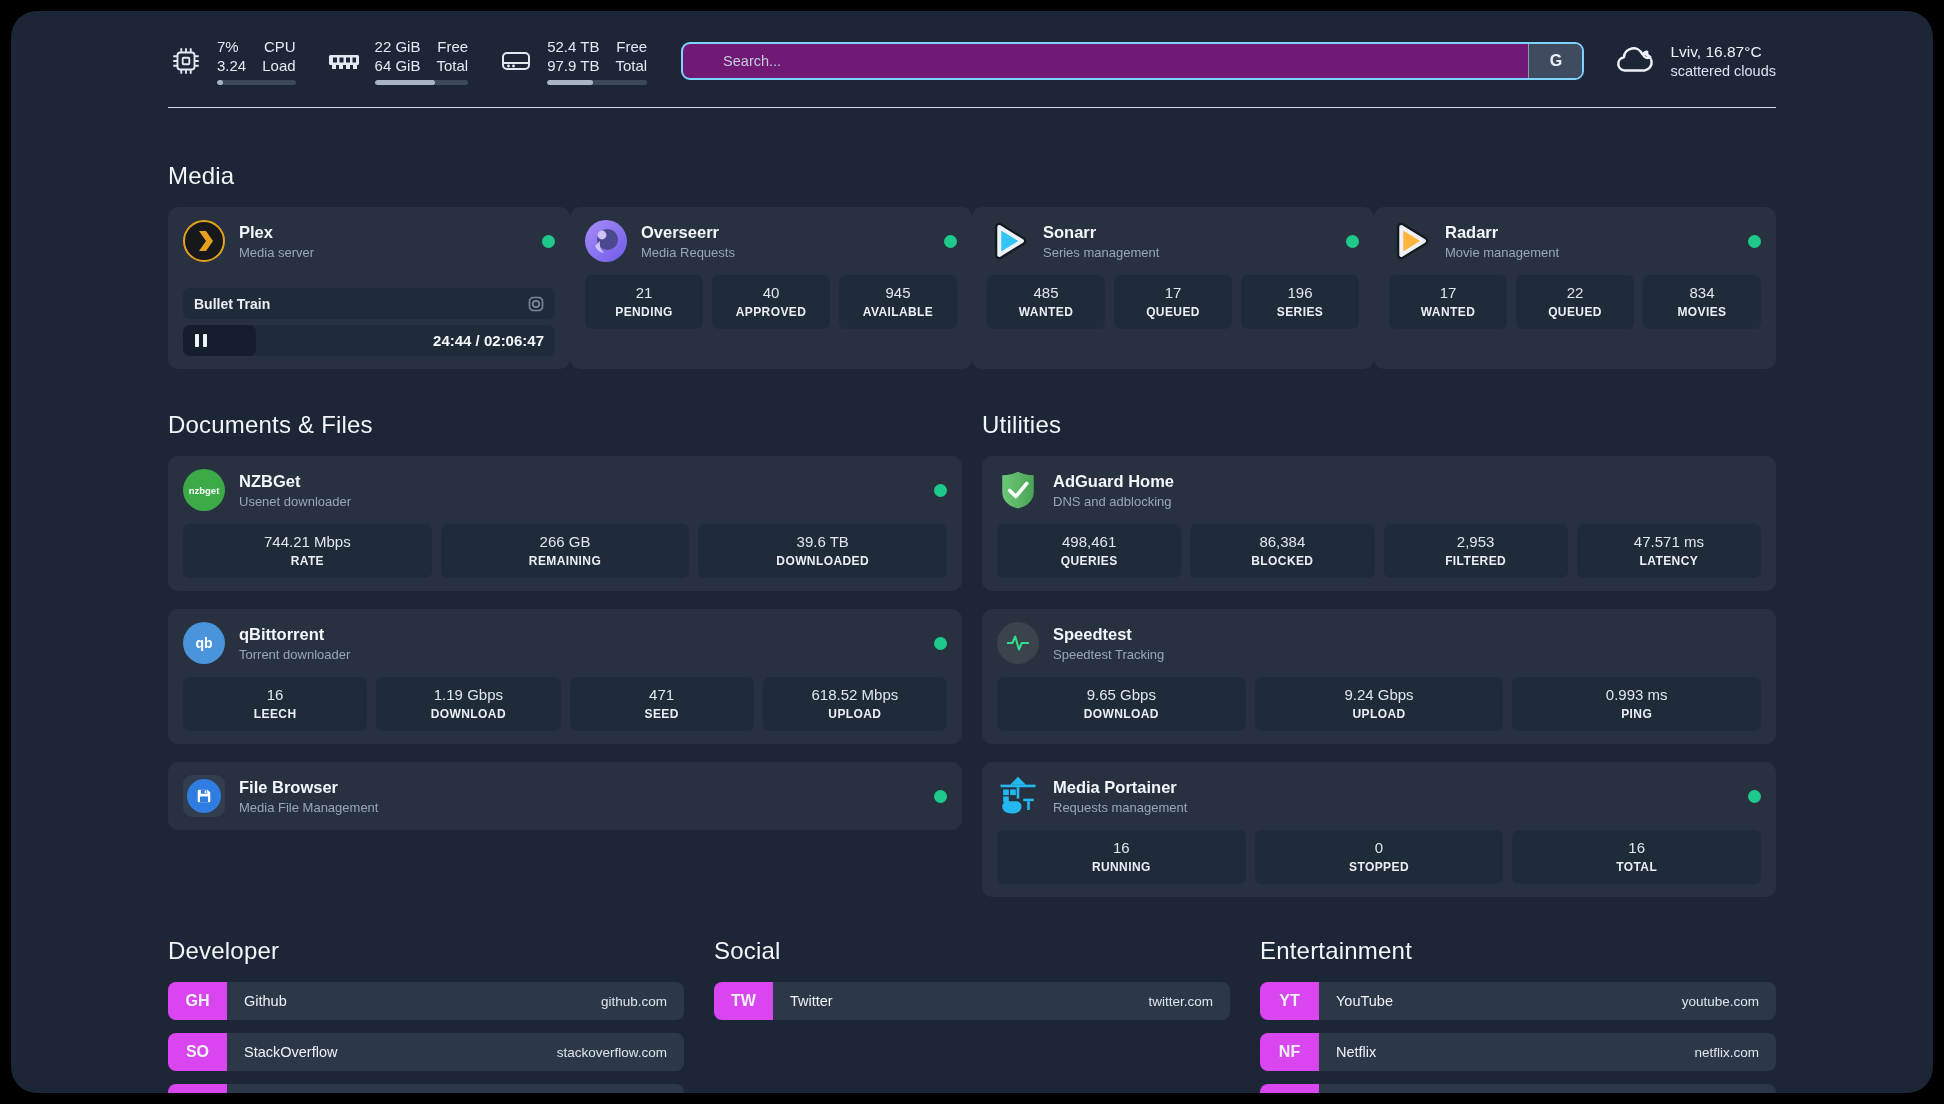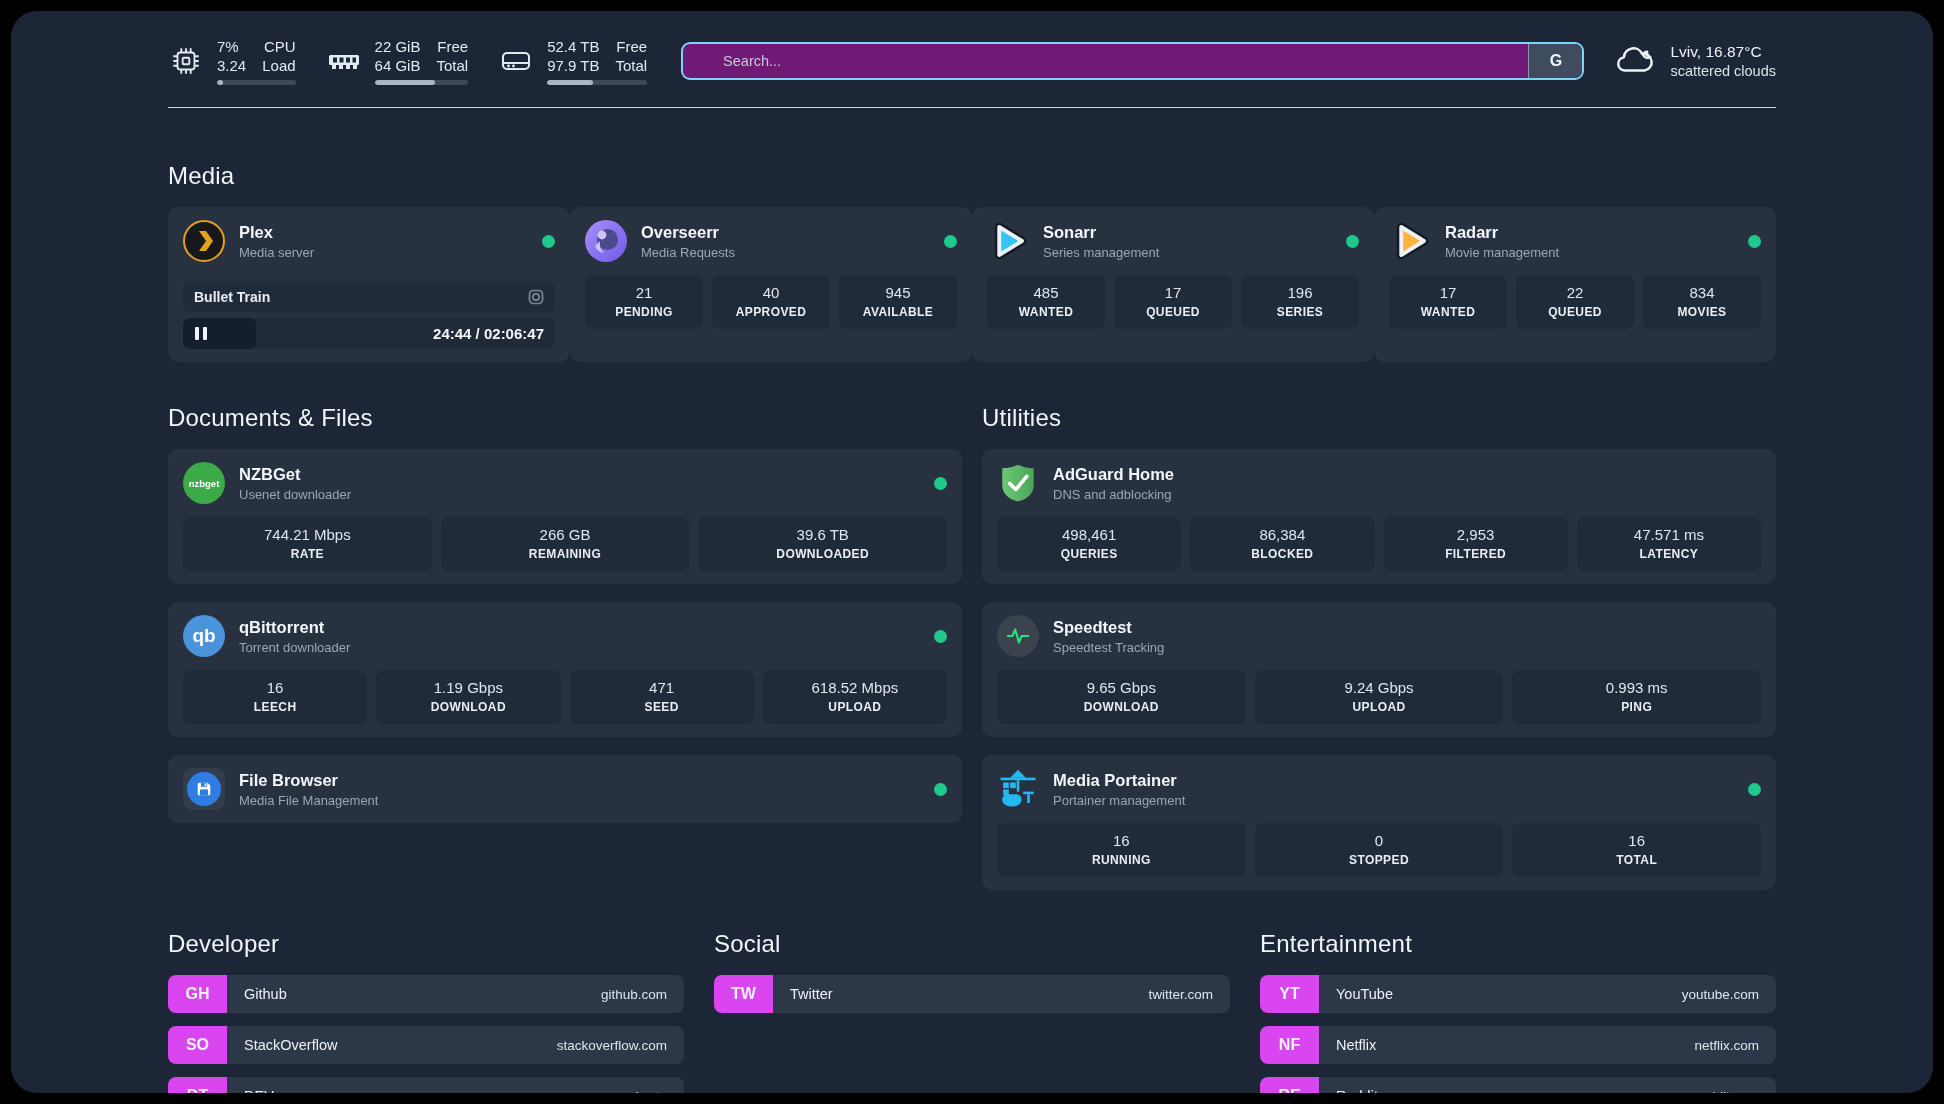--- a/index.html
+++ b/index.html
@@ -47,21 +47,21 @@
   .app-title { font-size:16.5px; font-weight:600; color:#f3f6fa; }
   .app-sub { font-size:13px; color:#9aa6b7; margin-top:3px; }
   .status-dot { margin-left:auto; width:13px; height:13px; border-radius:50%; background:#1fc98b; flex:none; }
 
   .tiles { display:flex; gap:9px; margin-top:13px; }
   .tile { flex:1; background:#202b3a; border-radius:7px; padding:9px 4px 10px; text-align:center; }
   .tile-value { font-size:15px; color:#dfe6ee; }
   .tile-label { font-size:12px; font-weight:700; color:#eaeff5; margin-top:4px; letter-spacing:.4px; }
 
   
-  .player { margin-top:19px; }
+  .player { margin-top:26px; }
   .player-track { height:31px; background:#202b3a; border-radius:7px; display:flex; align-items:center; padding:0 11px; }
   .player-track-name { font-size:14px; font-weight:600; color:#e9eef4; }
   .player-session { margin-left:auto; display:flex; }
   .player-bar { position:relative; margin-top:6px; height:31px; background:#202b3a; border-radius:7px; display:flex; align-items:center; overflow:hidden; }
   .player-progress { position:absolute; left:0; top:0; bottom:0; background:#151e2c; border-radius:7px; }
   .pause-btn { position:relative; display:flex; gap:4px; margin-left:12px; cursor:pointer; }
   .pause-btn i { display:block; width:4px; height:13px; background:#f0f3f7; border-radius:1px; }
   .player-time { position:relative; margin-left:auto; padding-right:11px; font-size:15px; font-weight:600; color:#f3f6fa; }
 
   
@@ -69,21 +69,21 @@
   .link-row { display:flex; height:38px; border-radius:8px; overflow:hidden; margin-bottom:13px; cursor:pointer; }
   .link-tag { width:59px; flex:none; background:#d946ef; display:flex; align-items:center; justify-content:center; font-size:16px; font-weight:700; color:#eef2f7;text-align:right; }
   .link-pill { flex:1; background:#2c3848; display:flex; align-items:center; padding:0 17px; }
   .link-name { font-size:14.5px; color:#eef2f7; }
   .link-url { margin-left:auto; font-size:13.5px; color:#dde4ec; }
 
   
   .circle-icon { width:42px; height:42px; border-radius:50%; display:flex; align-items:center; justify-content:center; }
   .plex-circle { background:#17181b; border:2.5px solid #e6a11c; }
   .nzb-circle { background:#3cab47; color:#fff; font-size:9.5px; font-weight:700; }
-  .qb-circle { background:#4a94dc; color:#fff; font-size:19px; font-weight:700; }
+  .qb-circle { background:#4a94dc; color:#fff; font-size:14px; font-weight:700; }
   .st-circle { background:#3b434c; }
   .fb-tile { width:42px; height:42px; border-radius:9px; background:#323d4d; display:flex; align-items:center; justify-content:center; }
   .fb-circle { width:34px; height:34px; border-radius:50%; background:#2f7de1; display:flex; align-items:center; justify-content:center; }
 </style>
 </head>
 <body>
 
 <div class="panel">
 
   <div class="header">
@@ -494,21 +494,21 @@
                 <rect x="7" y="16.5" width="6.5" height="6.5"></rect>
                   <rect x="15" y="16.5" width="6.5" height="6.5"></rect>
                   <rect x="7" y="24.5" width="6.5" height="6.5"></rect>
                 <path d="M17 44c-7 0-11-3.4-11-8 0-3.6 2.6-6 6.3-6h9.4c3.7 0 6.3 2.4 6.3 6 0 4.6-4 8-11 8z"></path>
                 <rect x="30" y="27" width="12" height="3"></rect>
                   <rect x="34.5" y="30" width="3" height="10"></rect>
               </svg>
             </span>
             <div class="app-text">
               <div class="app-title">Media Portainer</div>
-              <div class="app-sub">Portainer management</div>
+              <div class="app-sub">Requests management</div>
             </div>
             <span class="status-dot"></span>
           </div>
           <div class="tiles">
             <div class="tile">
               <div class="tile-value">16</div>
                 <div class="tile-label">RUNNING</div>
             </div>
             <div class="tile">
               <div class="tile-value">0</div>

